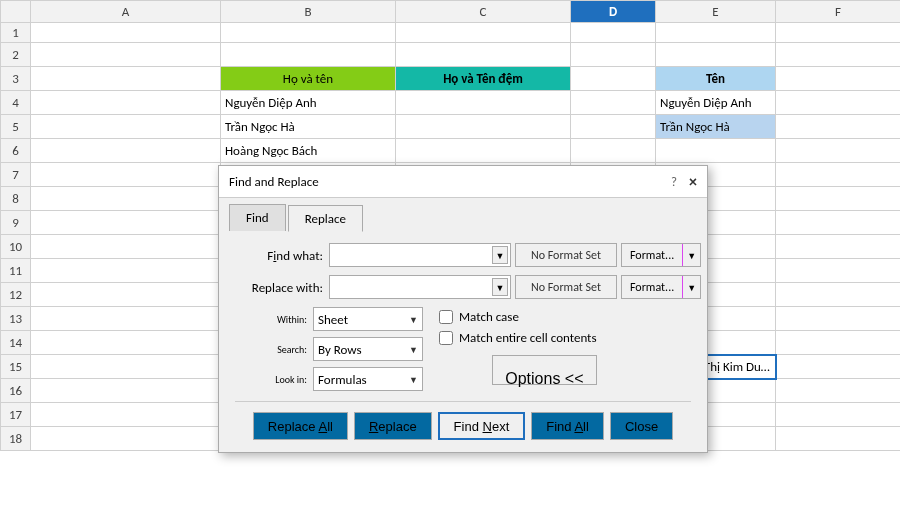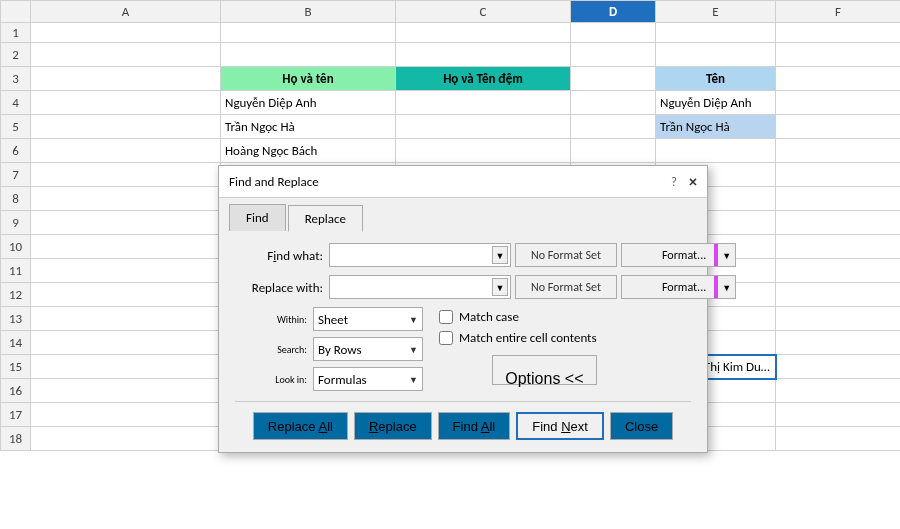--- a/index.html
+++ b/index.html
@@ -68,23 +68,23 @@
     .col-a { width: 30px; }
     .col-b { width: 190px; }
     .col-c { width: 175px; }
     .col-d { width: 175px; }
     .col-e { width: 85px; }
     .col-f { width: 120px; }
     .col-g { width: 125px; }
 
     
     .cell-header-b {
-      background: #86efac;
+      background: #84cc16;
       text-align: center;
-      font-weight: bold;
+      font-weight: normal;
       color: #000;
     }
     .cell-header-c {
       background: #14b8a6;
       text-align: center;
       font-weight: bold;
       color: #000;
     }
     .cell-header-d {
       background: #AED6F1;
@@ -271,25 +271,24 @@
       background: #f0f0f0;
       border: 1px solid #aaa;
       font-size: 12px;
       display: flex;
       align-items: center;
       cursor: pointer;
     }
 
     .format-btn-text {
       padding: 0 8px;
-      border-right: 4px solid #d946ef;
+      border-right: 1px solid #d946ef;
       height: 100%;
       display: flex;
       align-items: center;
-      margin-left: 32px;
     }
 
     .format-btn-arrow {
       padding: 0 4px;
       font-size: 9px;
       height: 100%;
       display: flex;
       align-items: center;
     }
 
@@ -733,25 +732,25 @@
           </div>
         </div>
 
         <div class="action-buttons">
           <button class="action-btn">
             <span>Replace <span style="text-decoration:underline">A</span>ll</span>
           </button>
           <button class="action-btn">
             <span><span style="text-decoration:underline">R</span>eplace</span>
           </button>
+          <button class="action-btn primary">
+            <span>Find <span style="text-decoration:underline">N</span>ext</span>
+          </button>
           <button class="action-btn">
             <span>Find <span style="text-decoration:underline">A</span>ll</span>
-          </button>
-          <button class="action-btn primary">
-            <span>Find <span style="text-decoration:underline">N</span>ext</span>
           </button>
           <button class="action-btn">
             <span>Close</span>
           </button>
         </div>
       </div>
     </div>
   </div>
 </div>
 

